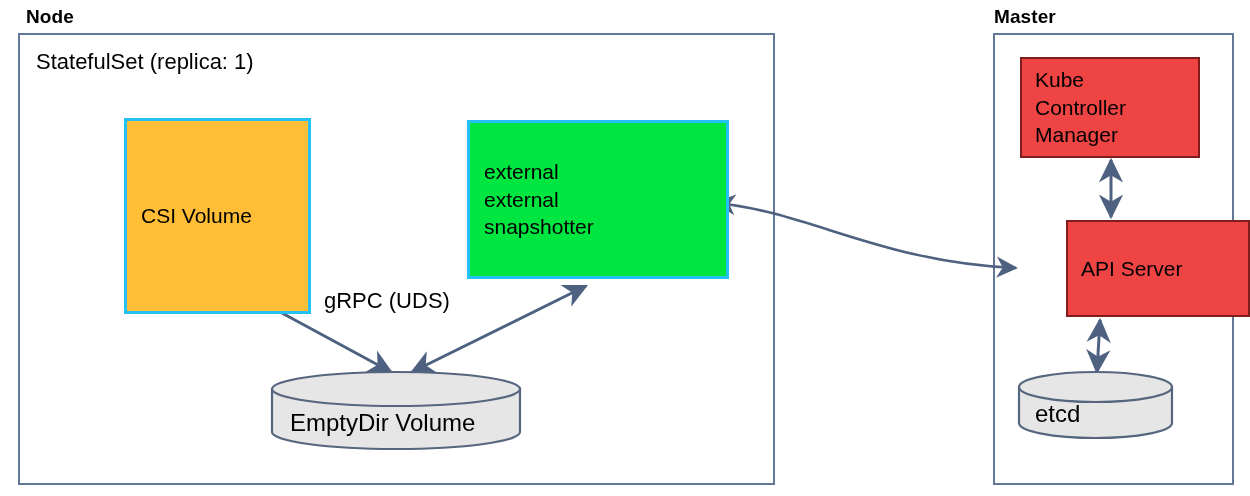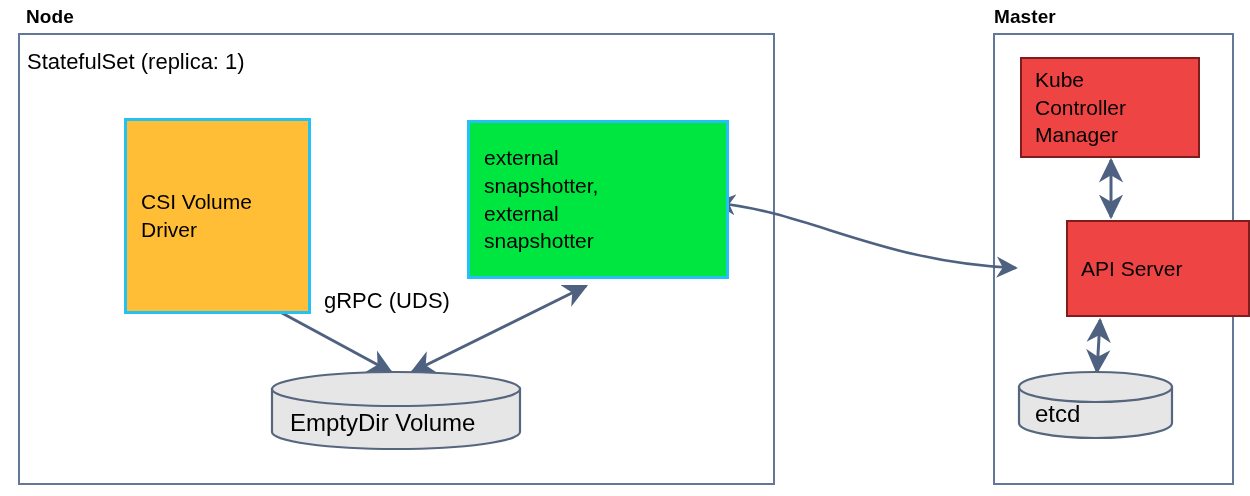--- a/index.html
+++ b/index.html
@@ -90,21 +90,21 @@
 <body>
 
 <div class="group-label" style="left:26px; top:6px;">Node</div>
 
 <div class="group-label" style="left:994px; top:6px;">Master</div>
 
 <div class="group-box" style="left:18px; top:33px; width:757px; height:452px;"></div>
 
 <div class="group-box" style="left:993px; top:33px; width:241px; height:452px;"></div>
 
-<div class="node-title" style="left:27px; top:49px;">StatefulSet (replica: 1)</div>
+<div class="node-title" style="left:36px; top:49px;">StatefulSet (replica: 1)</div>
 
 <svg id="canvas" viewBox="0 0 1250 496" width="1250" height="496" xmlns="http://www.w3.org/2000/svg">
   <defs>
     <marker id="arrowhead" viewBox="0 0 12 12" refX="10" refY="6" markerWidth="9" markerHeight="9" orient="auto-start-reverse">
       <path d="M 0 0.6 L 11 6 L 0 11.4 L 3.2 6 Z" fill="#4E6180"></path>
     </marker>
   </defs>
 
   <line x1="221" y1="280" x2="391" y2="372" stroke="#4E6180" stroke-width="3" marker-start="url(#arrowhead)" marker-end="url(#arrowhead)"></line>
 
@@ -122,26 +122,24 @@
   </g>
 
   <g>
     <path d="M 1019 387 L 1019 423 A 76.5 15 0 0 0 1172 423 L 1172 387 Z" fill="#E6E6E6" stroke="#56667F" stroke-width="2.2"></path>
     <ellipse cx="1095.5" cy="387" rx="76.5" ry="15" fill="#E6E6E6" stroke="#56667F" stroke-width="2.2"></ellipse>
   </g>
 </svg>
 
 <div class="rect-node rect-orange" style="left:124px; top:118px; width:187px; height:196px;">
   <div class="line">CSI Volume</div>
-  <div class="line">Driver</div>
 </div>
 
 <div class="rect-node rect-green" style="left:467px; top:120px; width:262px; height:159px;">
   <div class="line">external</div>
-  <div class="line">snapshotter,</div>
   <div class="line">external</div>
   <div class="line">snapshotter</div>
 </div>
 
 <div class="edge-label" style="left:324px; top:288px;">gRPC (UDS)</div>
 
 <div class="cyl-label" style="left:290px; top:409px;">EmptyDir Volume</div>
 
 <div class="rect-node rect-grey" style="left:1020px; top:57px; width:180px; height:101px;">
   <div class="line">Kube</div>

